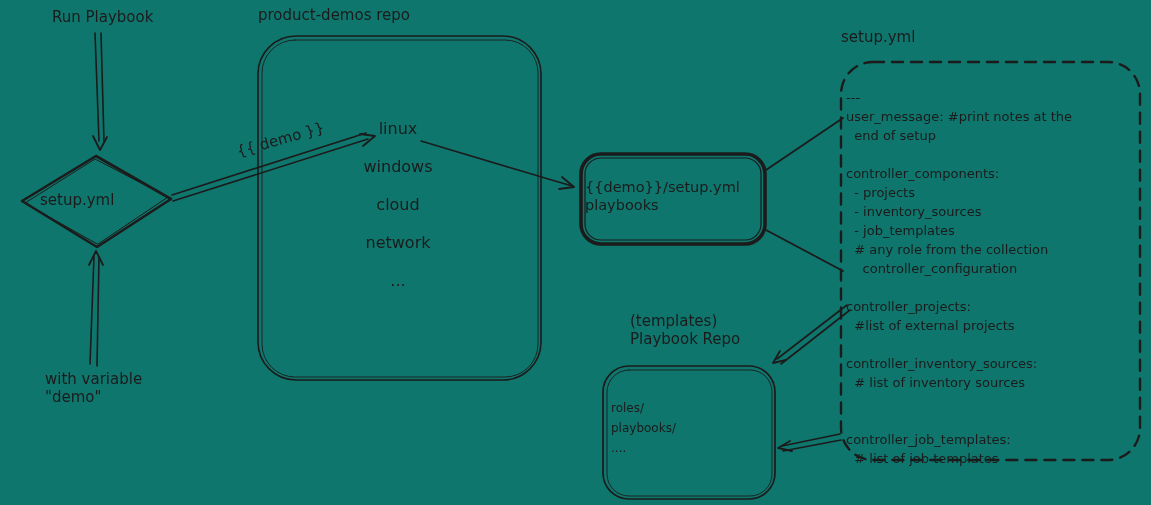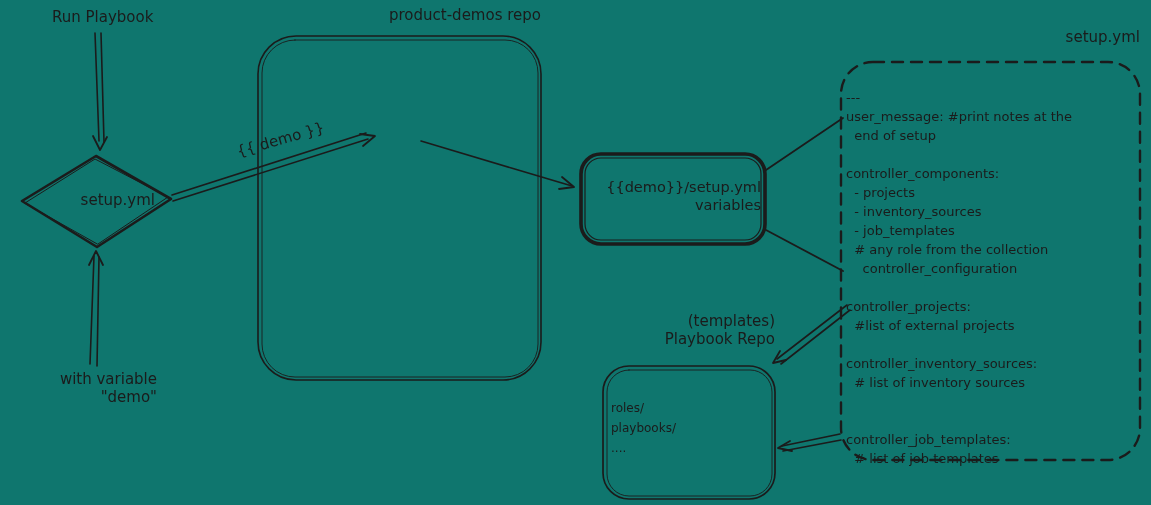--- a/index.html
+++ b/index.html
@@ -19,21 +19,21 @@
     stroke-linecap: round;
     stroke-linejoin: round;
   }
   .label {
     position: absolute;
     color: #1b1b1b;
     font-size: 15px;
     line-height: 18px;
     white-space: nowrap;
   }
-  .centered { text-align: right; }
+  .centered { text-align: left; }
   .pre {
     white-space: pre;
     font-size: 13px;
     line-height: 19px;
   }
   .repo-list { position: absolute; left: 338px; top: 120px; width: 120px; text-align: center; }
   .repo-list .repo-item { margin-bottom: 20px; line-height: 18px; }
   .rot { transform: rotate(-16deg); transform-origin: left center; }
 </style>
 </head>
@@ -115,24 +115,31 @@
 
   <div class="label centered" style="left:45px; top:370px; width:112px;">
     <div>with variable</div>
     <div>"demo"</div>
   </div>
 
   <div class="label centered" style="left:258px; top:6px; width:283px;">product-demos repo</div>
 
   <div class="label rot" style="left:237px; top:143px;">{{ demo }}</div>
 
+  <div class="repo-list">
+    <div class="repo-item">linux</div>
+    <div class="repo-item">windows</div>
+    <div class="repo-item">cloud</div>
+    <div class="repo-item">network</div>
+    <div class="repo-item">...</div>
+  </div>
 
   <div class="label centered" style="left:585px; top:178px; width:176px; font-size:14.5px;">
     <div>{{demo}}/setup.yml</div>
-    <div>variables</div>
+    <div>playbooks</div>
   </div>
 
   <div class="label centered" style="left:841px; top:28px; width:299px;">setup.yml</div>
 
   <div class="label pre" style="left:846px; top:88px; width:288px;">---
 user_message: #print notes at the
   end of setup
 
 controller_components:
   - projects

